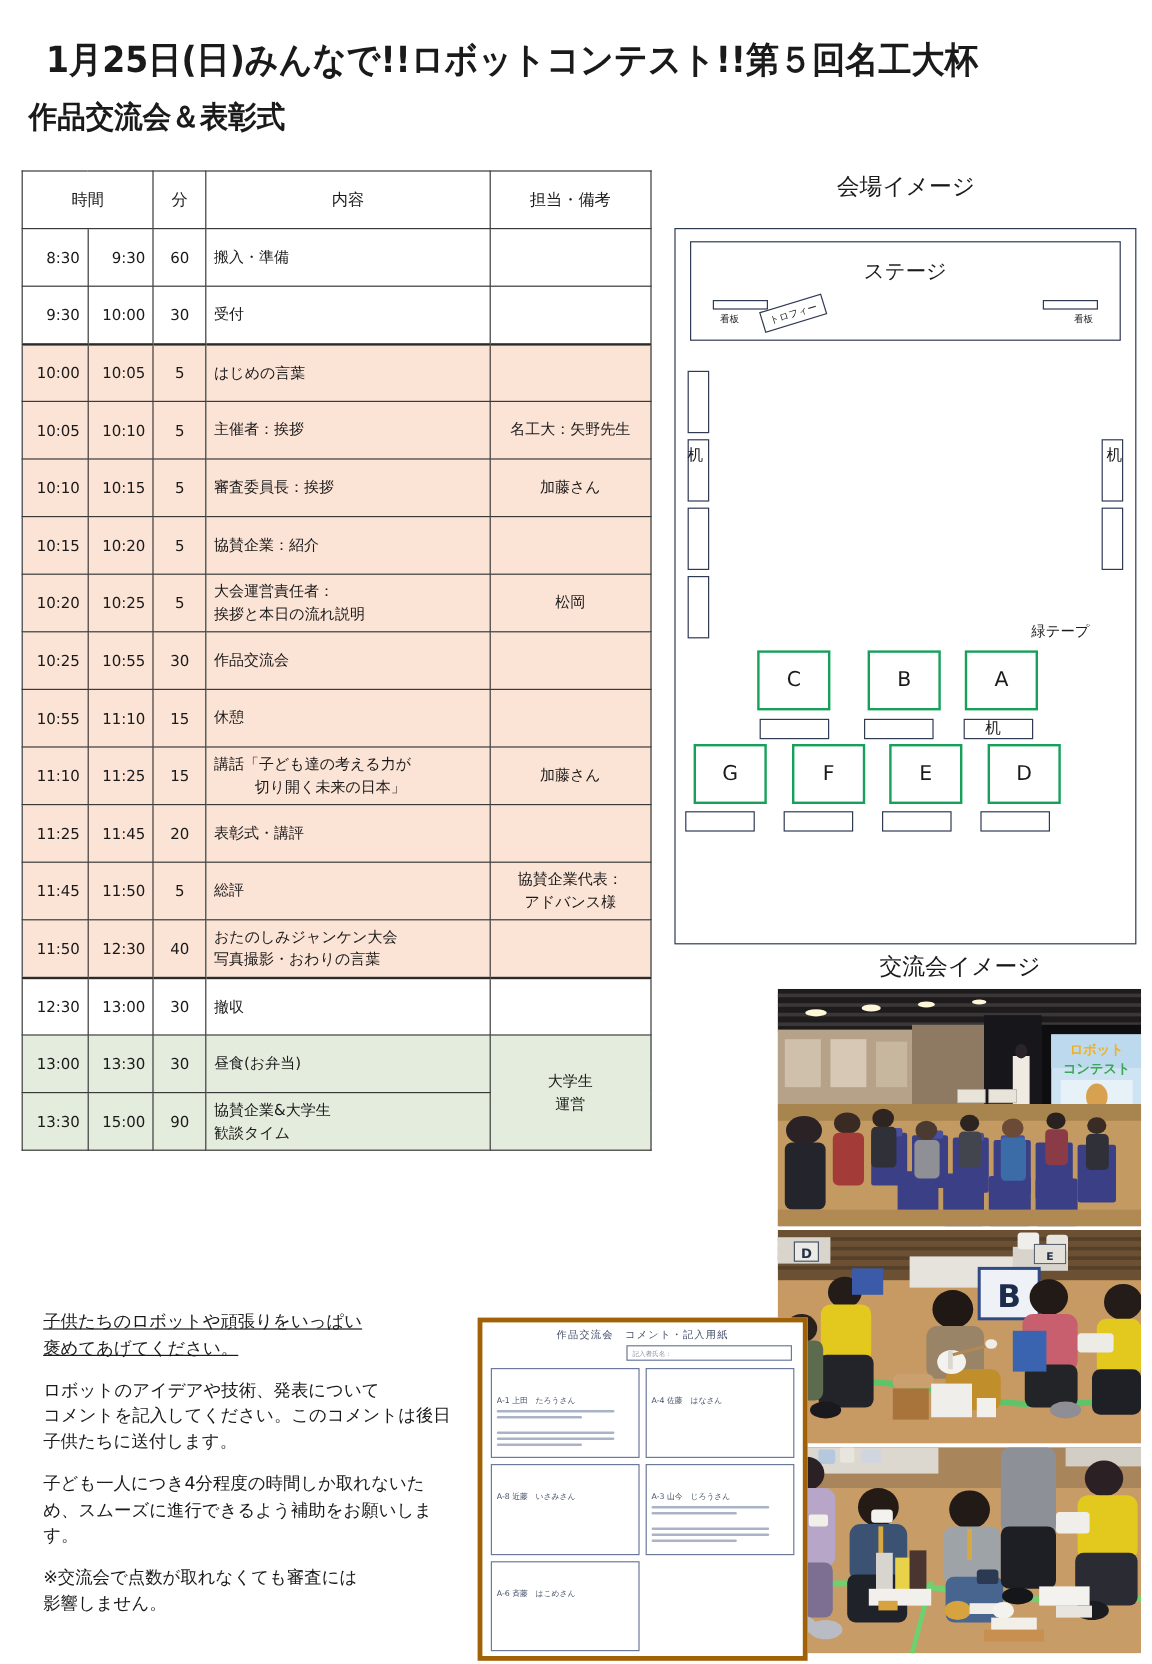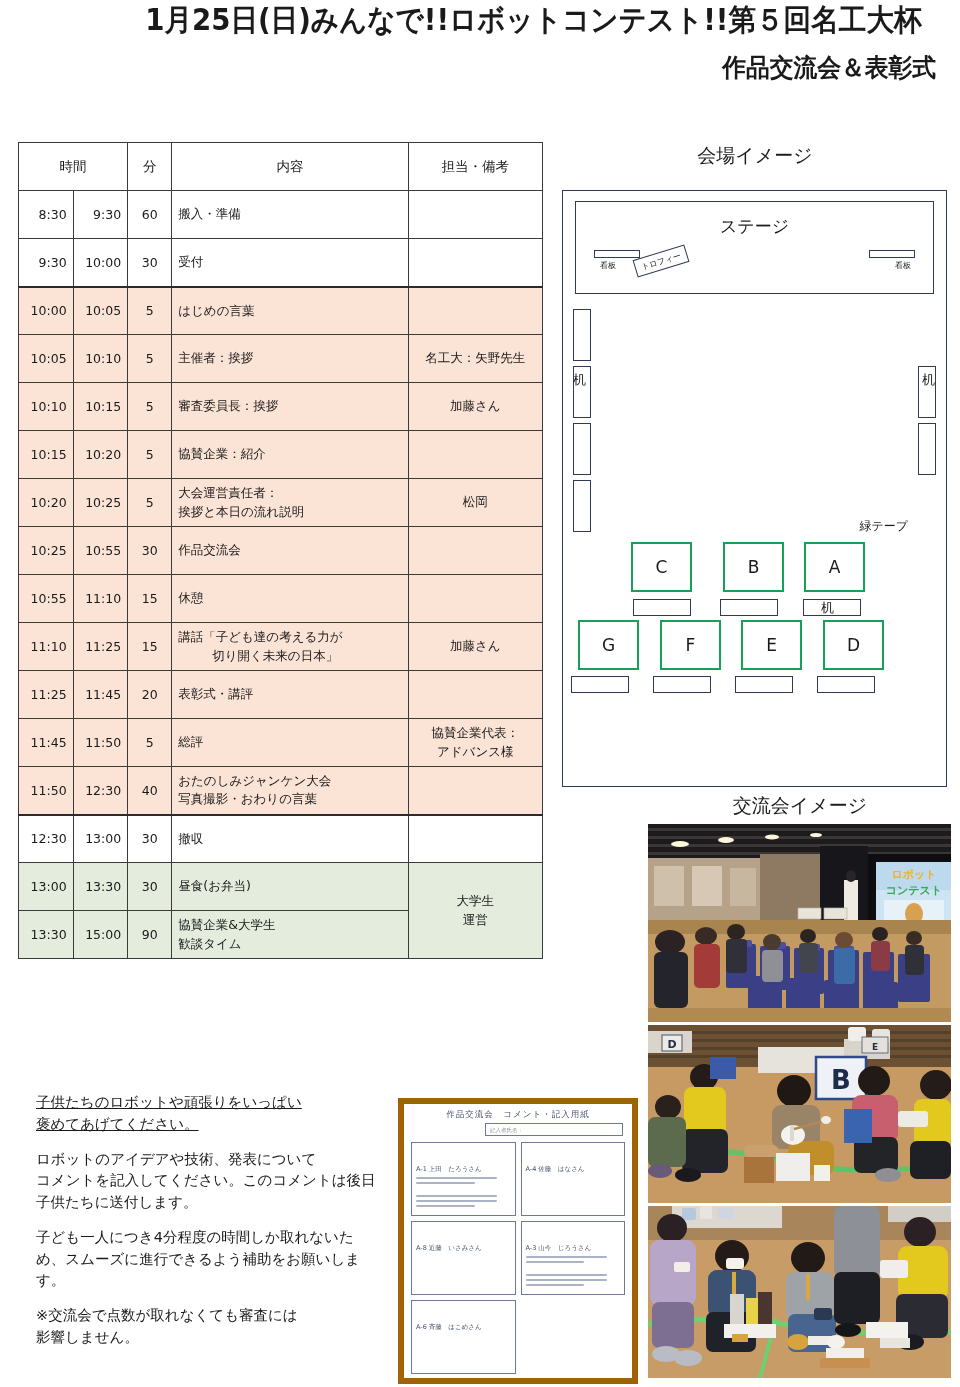--- a/index.html
+++ b/index.html
@@ -6,21 +6,21 @@
   html, body { margin:0; padding:0; }
   body {
     width:960px; height:1387px; position:relative;
     background:#ffffff;
     font-family:"Liberation Sans", sans-serif;
     color:#1a1a1a;
     overflow:hidden;
   }
 
   
-  .title-wrap { text-align:right; }
+  .title-wrap { text-align:left; padding-top:30px; }
   .title-main {
     font-size:30px; font-weight:bold; letter-spacing:0px;
     font-family:"DejaVu Sans", sans-serif;
     transform:scaleX(0.92); transform-origin:center;
   }
   .title-sub {
     font-size:25px; font-weight:bold; margin-top:10px;
     font-family:"DejaVu Sans", sans-serif;
     transform:scaleX(0.95); transform-origin:center;
   }
@@ -56,21 +56,21 @@
   .venue-title {
     position:absolute; left:560px; top:143px; width:390px;
     text-align:center; font-size:19px;
     font-family:"DejaVu Sans", sans-serif;
   }
   .venue-box {
     position:absolute; left:562px; top:190px; width:385px; height:597px;
     border:1.5px solid #2f3a53; background:#fff;
   }
   .stage {
-    position:absolute; left:12px; top:10px; right:12px; height:93px;
+    position:absolute; left:12px; top:10px; right:12px; height:83px;
     border:1.5px solid #2f3a53;
   }
   .stage-label {
     position:absolute; top:13px; left:0; right:0; text-align:center;
     font-size:17px; font-family:"DejaVu Sans", sans-serif;
   }
   .banner {
     position:absolute; width:46px; height:8px;
     border:1.5px solid #2f3a53; background:#fff;
   }
@@ -172,22 +172,22 @@
     position:absolute; left:36px; top:1092px; width:345px;
     font-size:14.5px; line-height:1.5;
     font-family:"DejaVu Sans", sans-serif;
   }
   .notes p { margin:0 0 13px 0; }
   .notes .u { text-decoration:underline; }
 
   
   .sheet {
     position:absolute; left:398px; top:1098px;
-    width:240px; height:286px;
-    border:6px solid #a16207; background:#fff;
+    width:275px; height:286px;
+    border:4px solid #a16207; background:#fff;
     font-family:"DejaVu Sans", sans-serif;
     color:#45506b;
     overflow:hidden;
   }
   .sheet-title {
     text-align:center; font-size:8.5px; padding-top:5px; letter-spacing:1px;
   }
   .sheet-namebox {
     position:absolute; right:9px; top:19px; width:138px; height:13px;
     border:1px solid #6b7a99; font-size:5.5px; padding:3px 0 0 4px;

